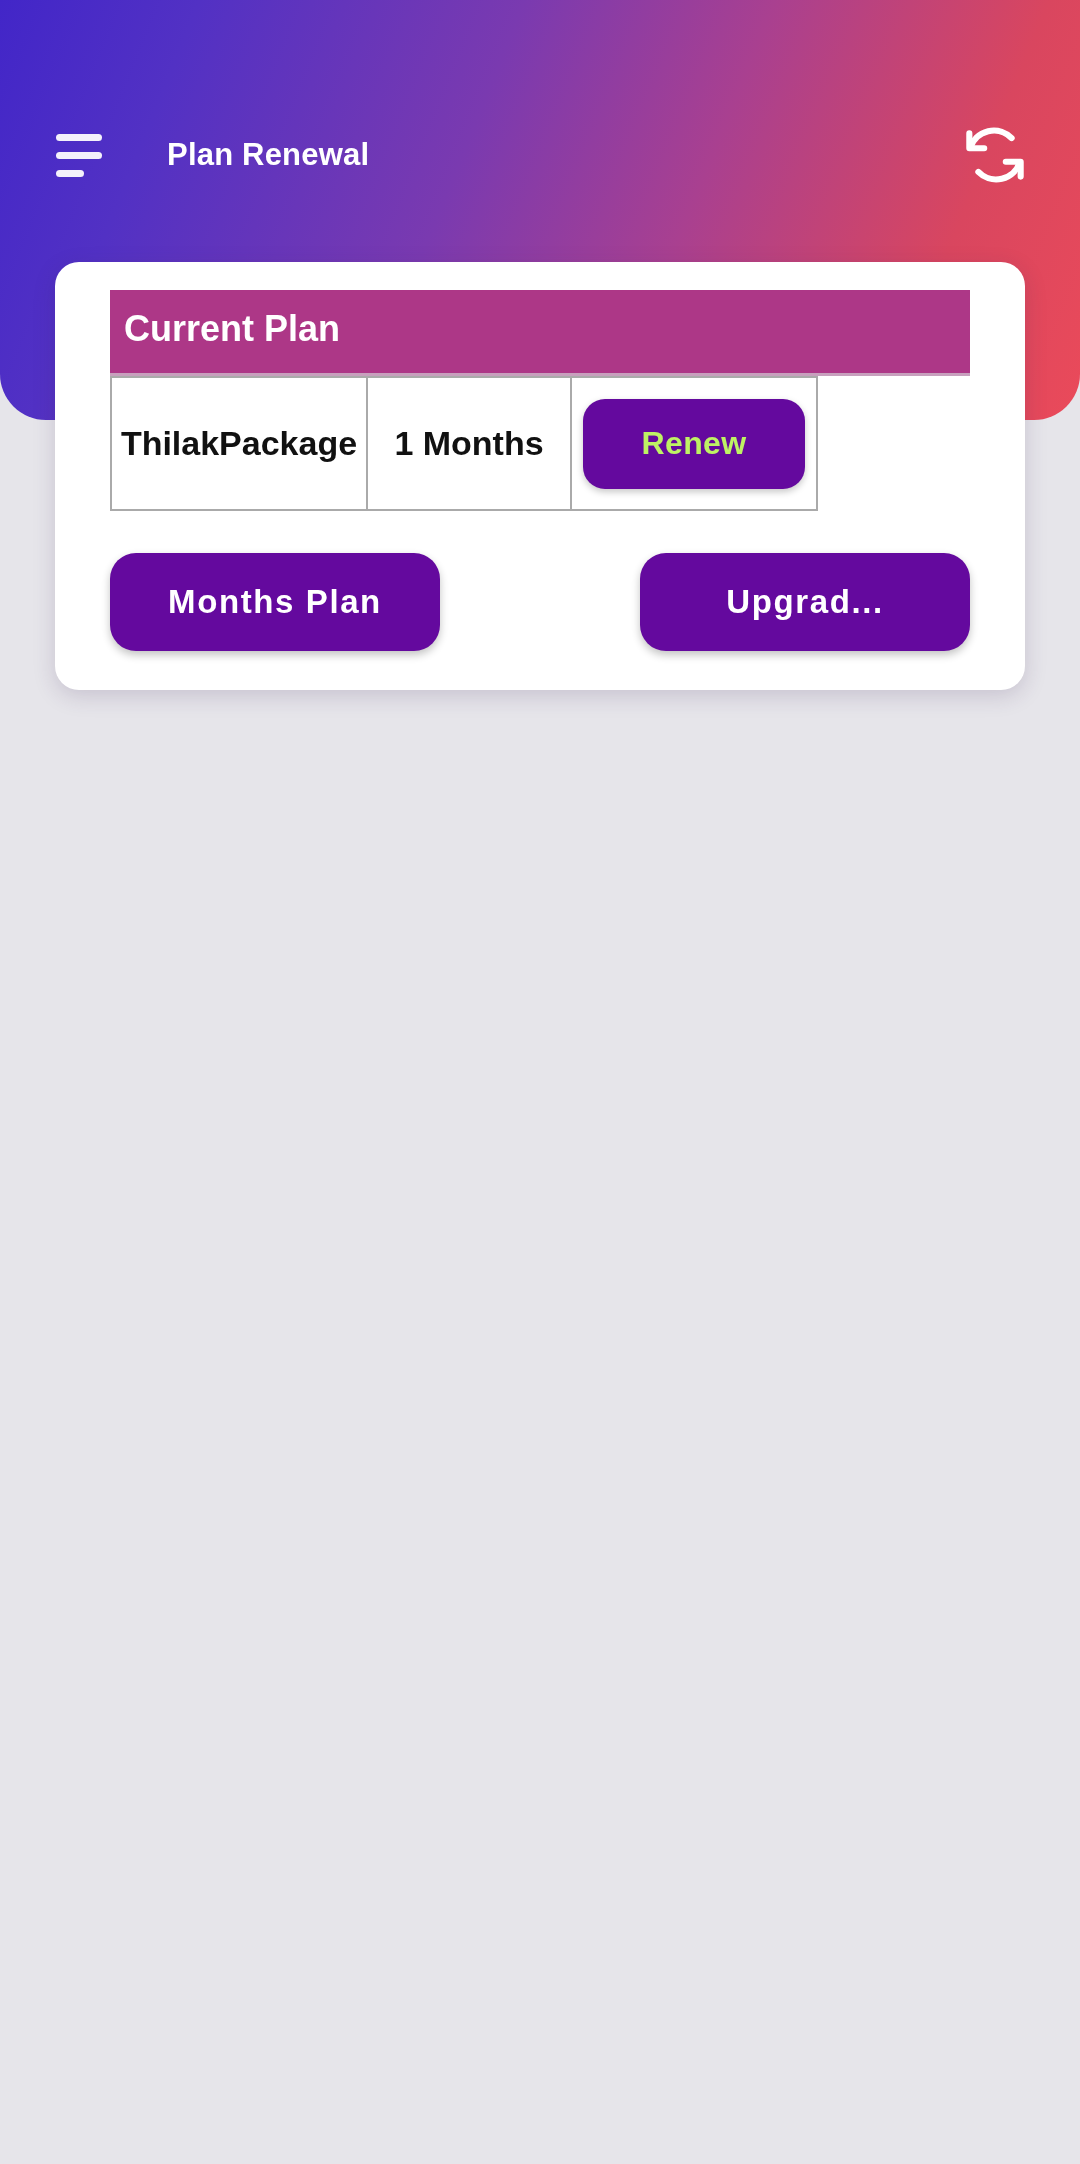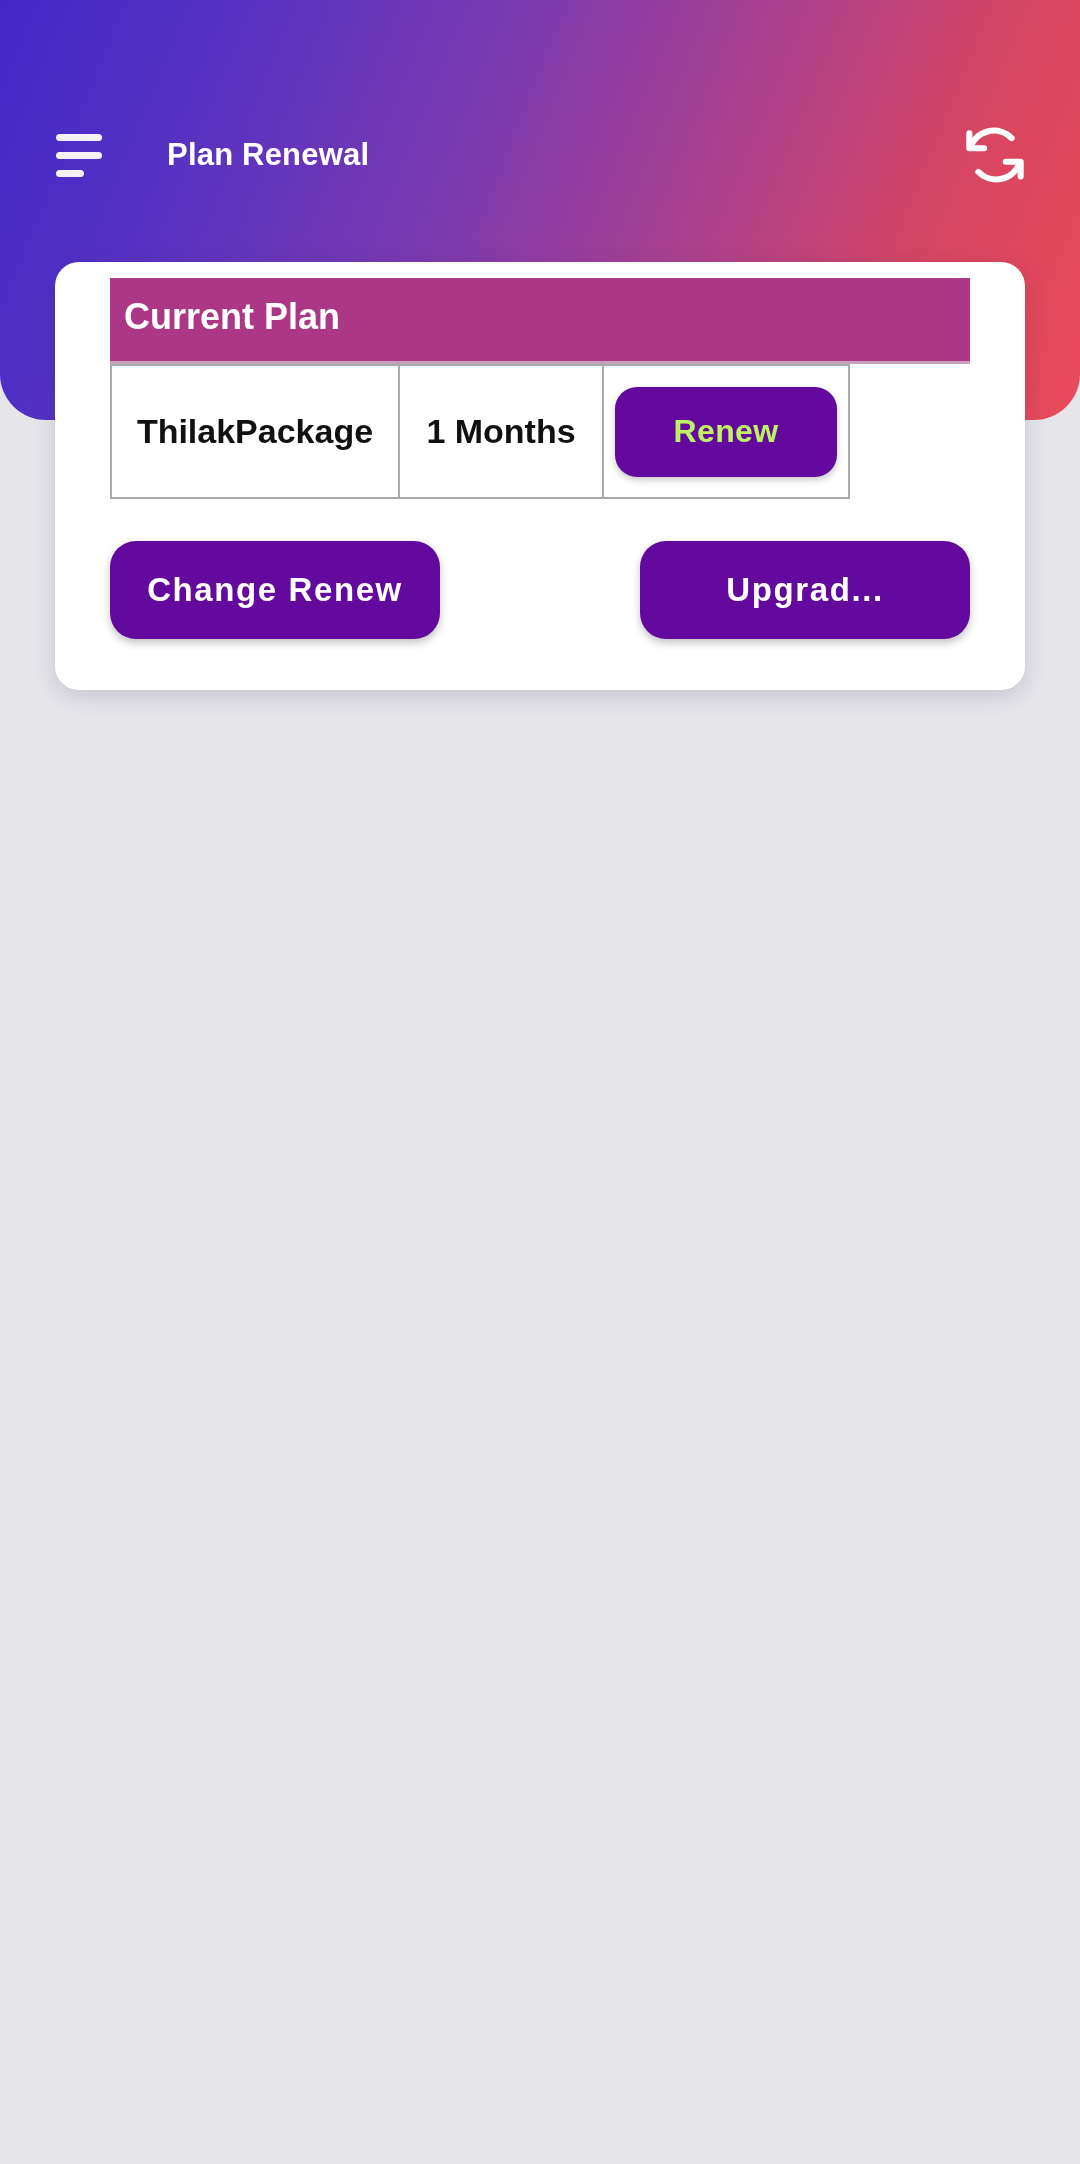--- a/index.html
+++ b/index.html
@@ -93,21 +93,21 @@
   
   .card {
     position: absolute;
     top: 262px;
     left: 55px;
     width: 970px;
     height: 428px;
     background: #ffffff;
     border-radius: 24px;
     box-shadow: 0 6px 22px rgba(60, 40, 90, 0.18);
-    padding: 16px 0 0 0;
+    padding: 28px 0 0 0;
   }
 
   
   .plan-table {
     margin: 0 auto;
     width: 860px;
     border-collapse: separate;
     border-spacing: 0;
   }
 
@@ -137,21 +137,21 @@
     align-items: center;
     justify-content: center;
     font-size: 34px;
     font-weight: 700;
     color: #111111;
     background: #ffffff;
     overflow: hidden;
     white-space: nowrap;
   }
 
-  .plan-cell.c-name   { width: 288px; }
+  .plan-cell.c-name   { width: 256px; }
   .plan-cell.c-amount { width: 152px; }
   .plan-cell.c-period { width: 204px; }
   .plan-cell.c-action { width: 246px; }
 
   .renew-btn {
     background: #64099e;
     color: #bef264;
     font-size: 32px;
     font-weight: 600;
     border: none;
@@ -231,17 +231,17 @@
       <div class="plan-cell c-period">1 Months</div>
 
       <div class="plan-cell c-action">
         <button class="renew-btn">Renew</button>
       </div>
 
     </div>
   </div>
 
   <div class="actions">
-    <button class="action-btn change">Change Renew</button>
+    <button class="action-btn change">Months Plan</button>
     <button class="action-btn upgrade">Upgrad...</button>
   </div>
 
 </div>
 
 </body></html>

